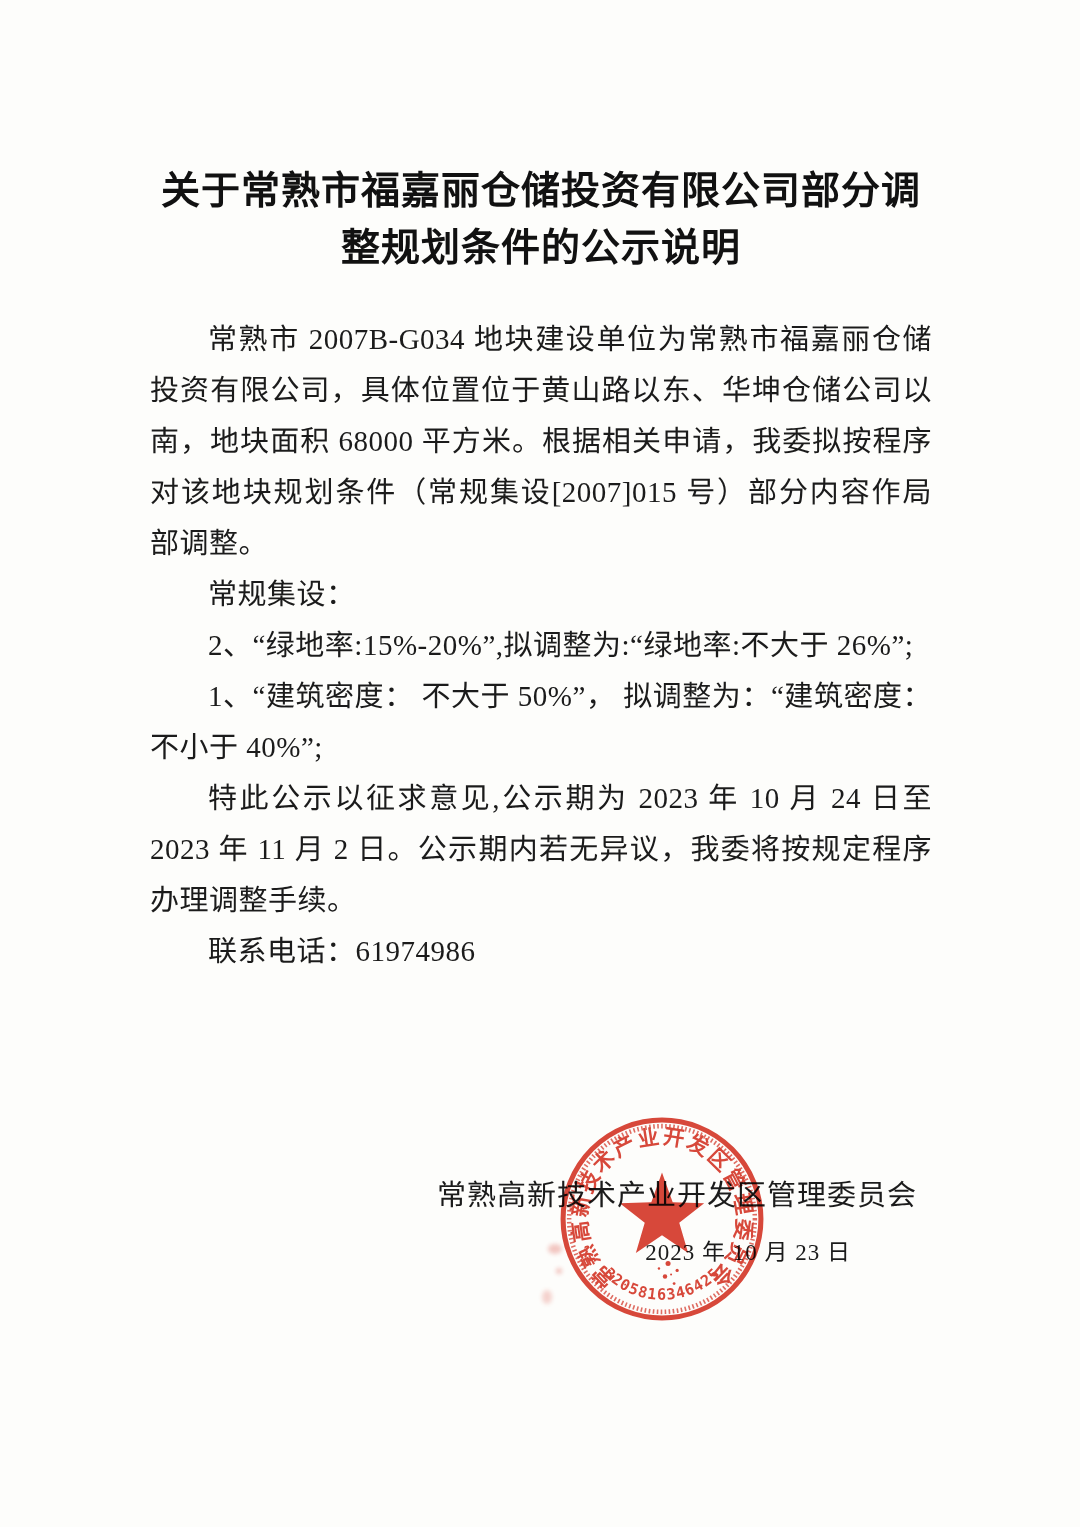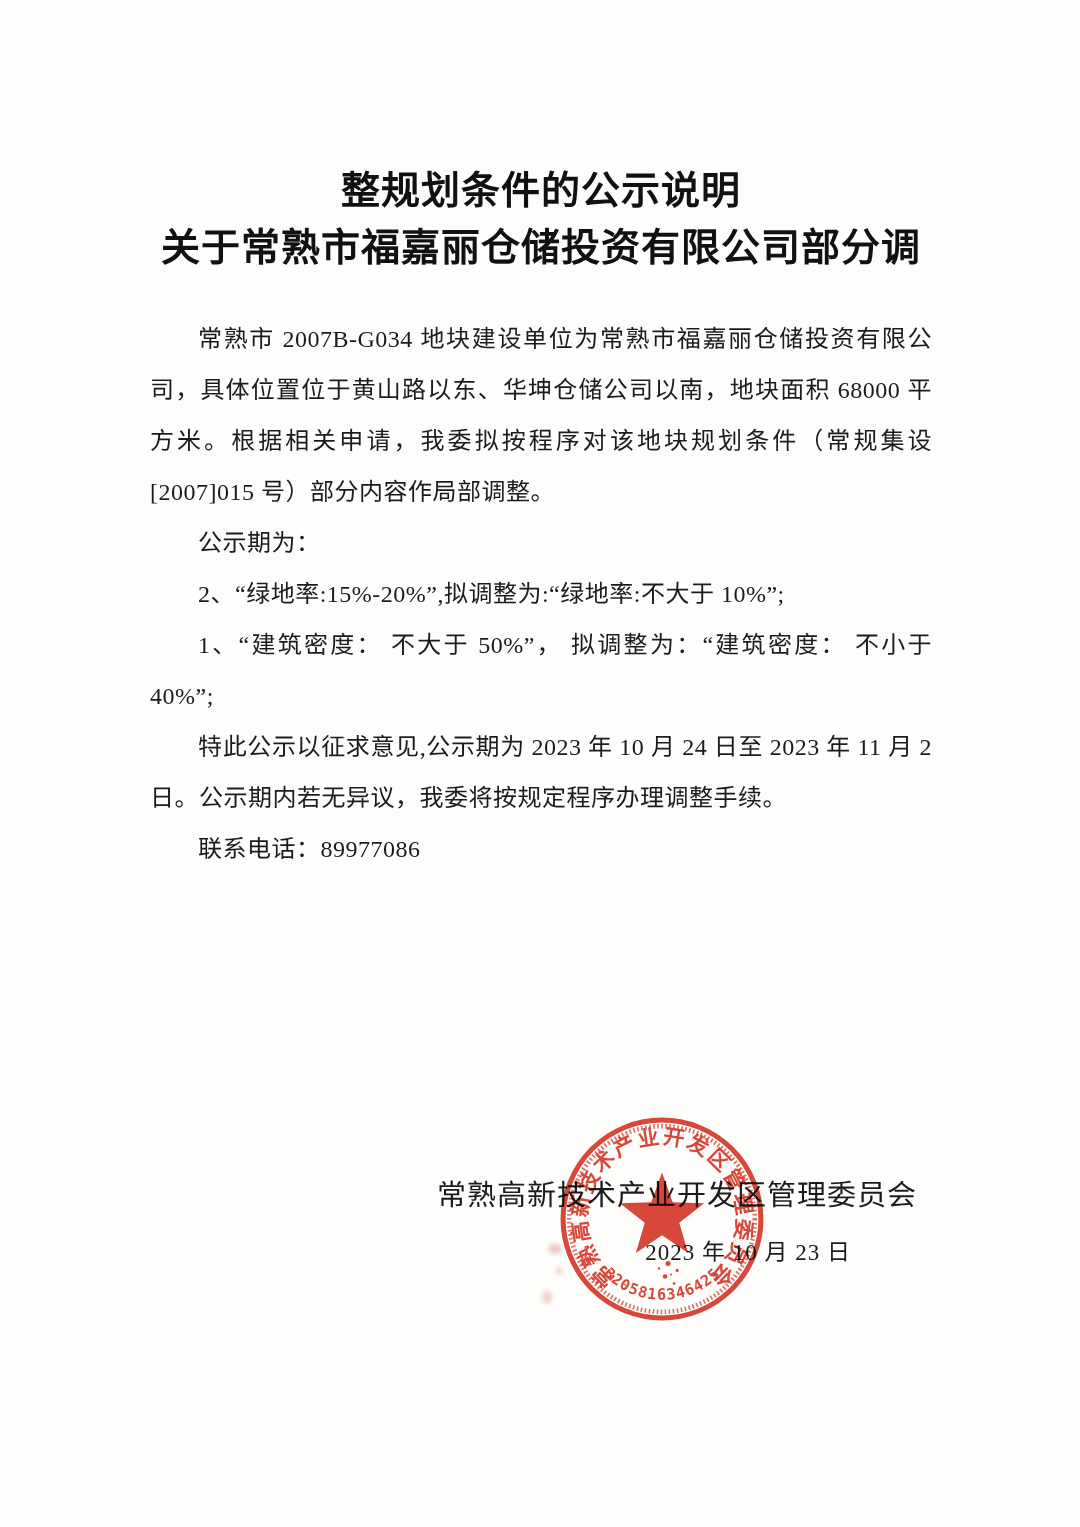--- a/index.html
+++ b/index.html
@@ -32,21 +32,21 @@
     font-weight:bold;
     font-size:39px;
     line-height:57px;
     text-align:center;
     letter-spacing:1px;
     color:#111;
     margin:0 0 38px 0;
   }
   .doc-body p{
     margin:0;
-    font-size:24px;
+    font-size:29px;
     line-height:51px;
     letter-spacing:0.5px;
     text-align:justify;
     text-justify:inter-ideograph;
   }
   .doc-body p.indent{
     text-indent:2em;
   }
   .signature{
     position:absolute;
@@ -123,31 +123,31 @@
   .smudge.s3{left:556px;top:1268px;width:6px;height:6px;opacity:0.30;}
 </style>
 </head>
 <body>
 
 <div class="page">
 
   <div class="content">
 
     <h1 class="doc-title">
+      <div>关于常熟市福嘉丽仓储投资有限公司部分调</div>
       <div>整规划条件的公示说明</div>
-      <div>关于常熟市福嘉丽仓储投资有限公司部分调</div>
     </h1>
 
     <div class="doc-body">
       <p class="indent">常熟市 2007B-G034 地块建设单位为常熟市福嘉丽仓储投资有限公司，具体位置位于黄山路以东、华坤仓储公司以南，地块面积 68000 平方米。根据相关申请，我委拟按程序对该地块规划条件（常规集设[2007]015 号）部分内容作局部调整。</p>
-      <p class="indent">公示期为：</p>
-      <p class="indent">2、“绿地率:15%-20%”,拟调整为:“绿地率:不大于 10%”;</p>
+      <p class="indent">常规集设：</p>
+      <p class="indent">2、“绿地率:15%-20%”,拟调整为:“绿地率:不大于 26%”;</p>
       <p class="indent">1、“建筑密度： 不大于 50%”， 拟调整为：“建筑密度： 不小于 40%”;</p>
       <p class="indent">特此公示以征求意见,公示期为 2023 年 10 月 24 日至 2023 年 11 月 2 日。公示期内若无异议，我委将按规定程序办理调整手续。</p>
-      <p class="indent">联系电话：89977086</p>
+      <p class="indent">联系电话：61974986</p>
     </div>
 
   </div>
 
   <div class="signature">
     <div class="sig-agency">常熟高新技术产业开发区管理委员会</div>
     <div class="sig-date">2023 年 10 月 23 日</div>
   </div>
 
   <svg class="seal" viewBox="0 0 212 212" xmlns="http://www.w3.org/2000/svg" aria-hidden="true">

